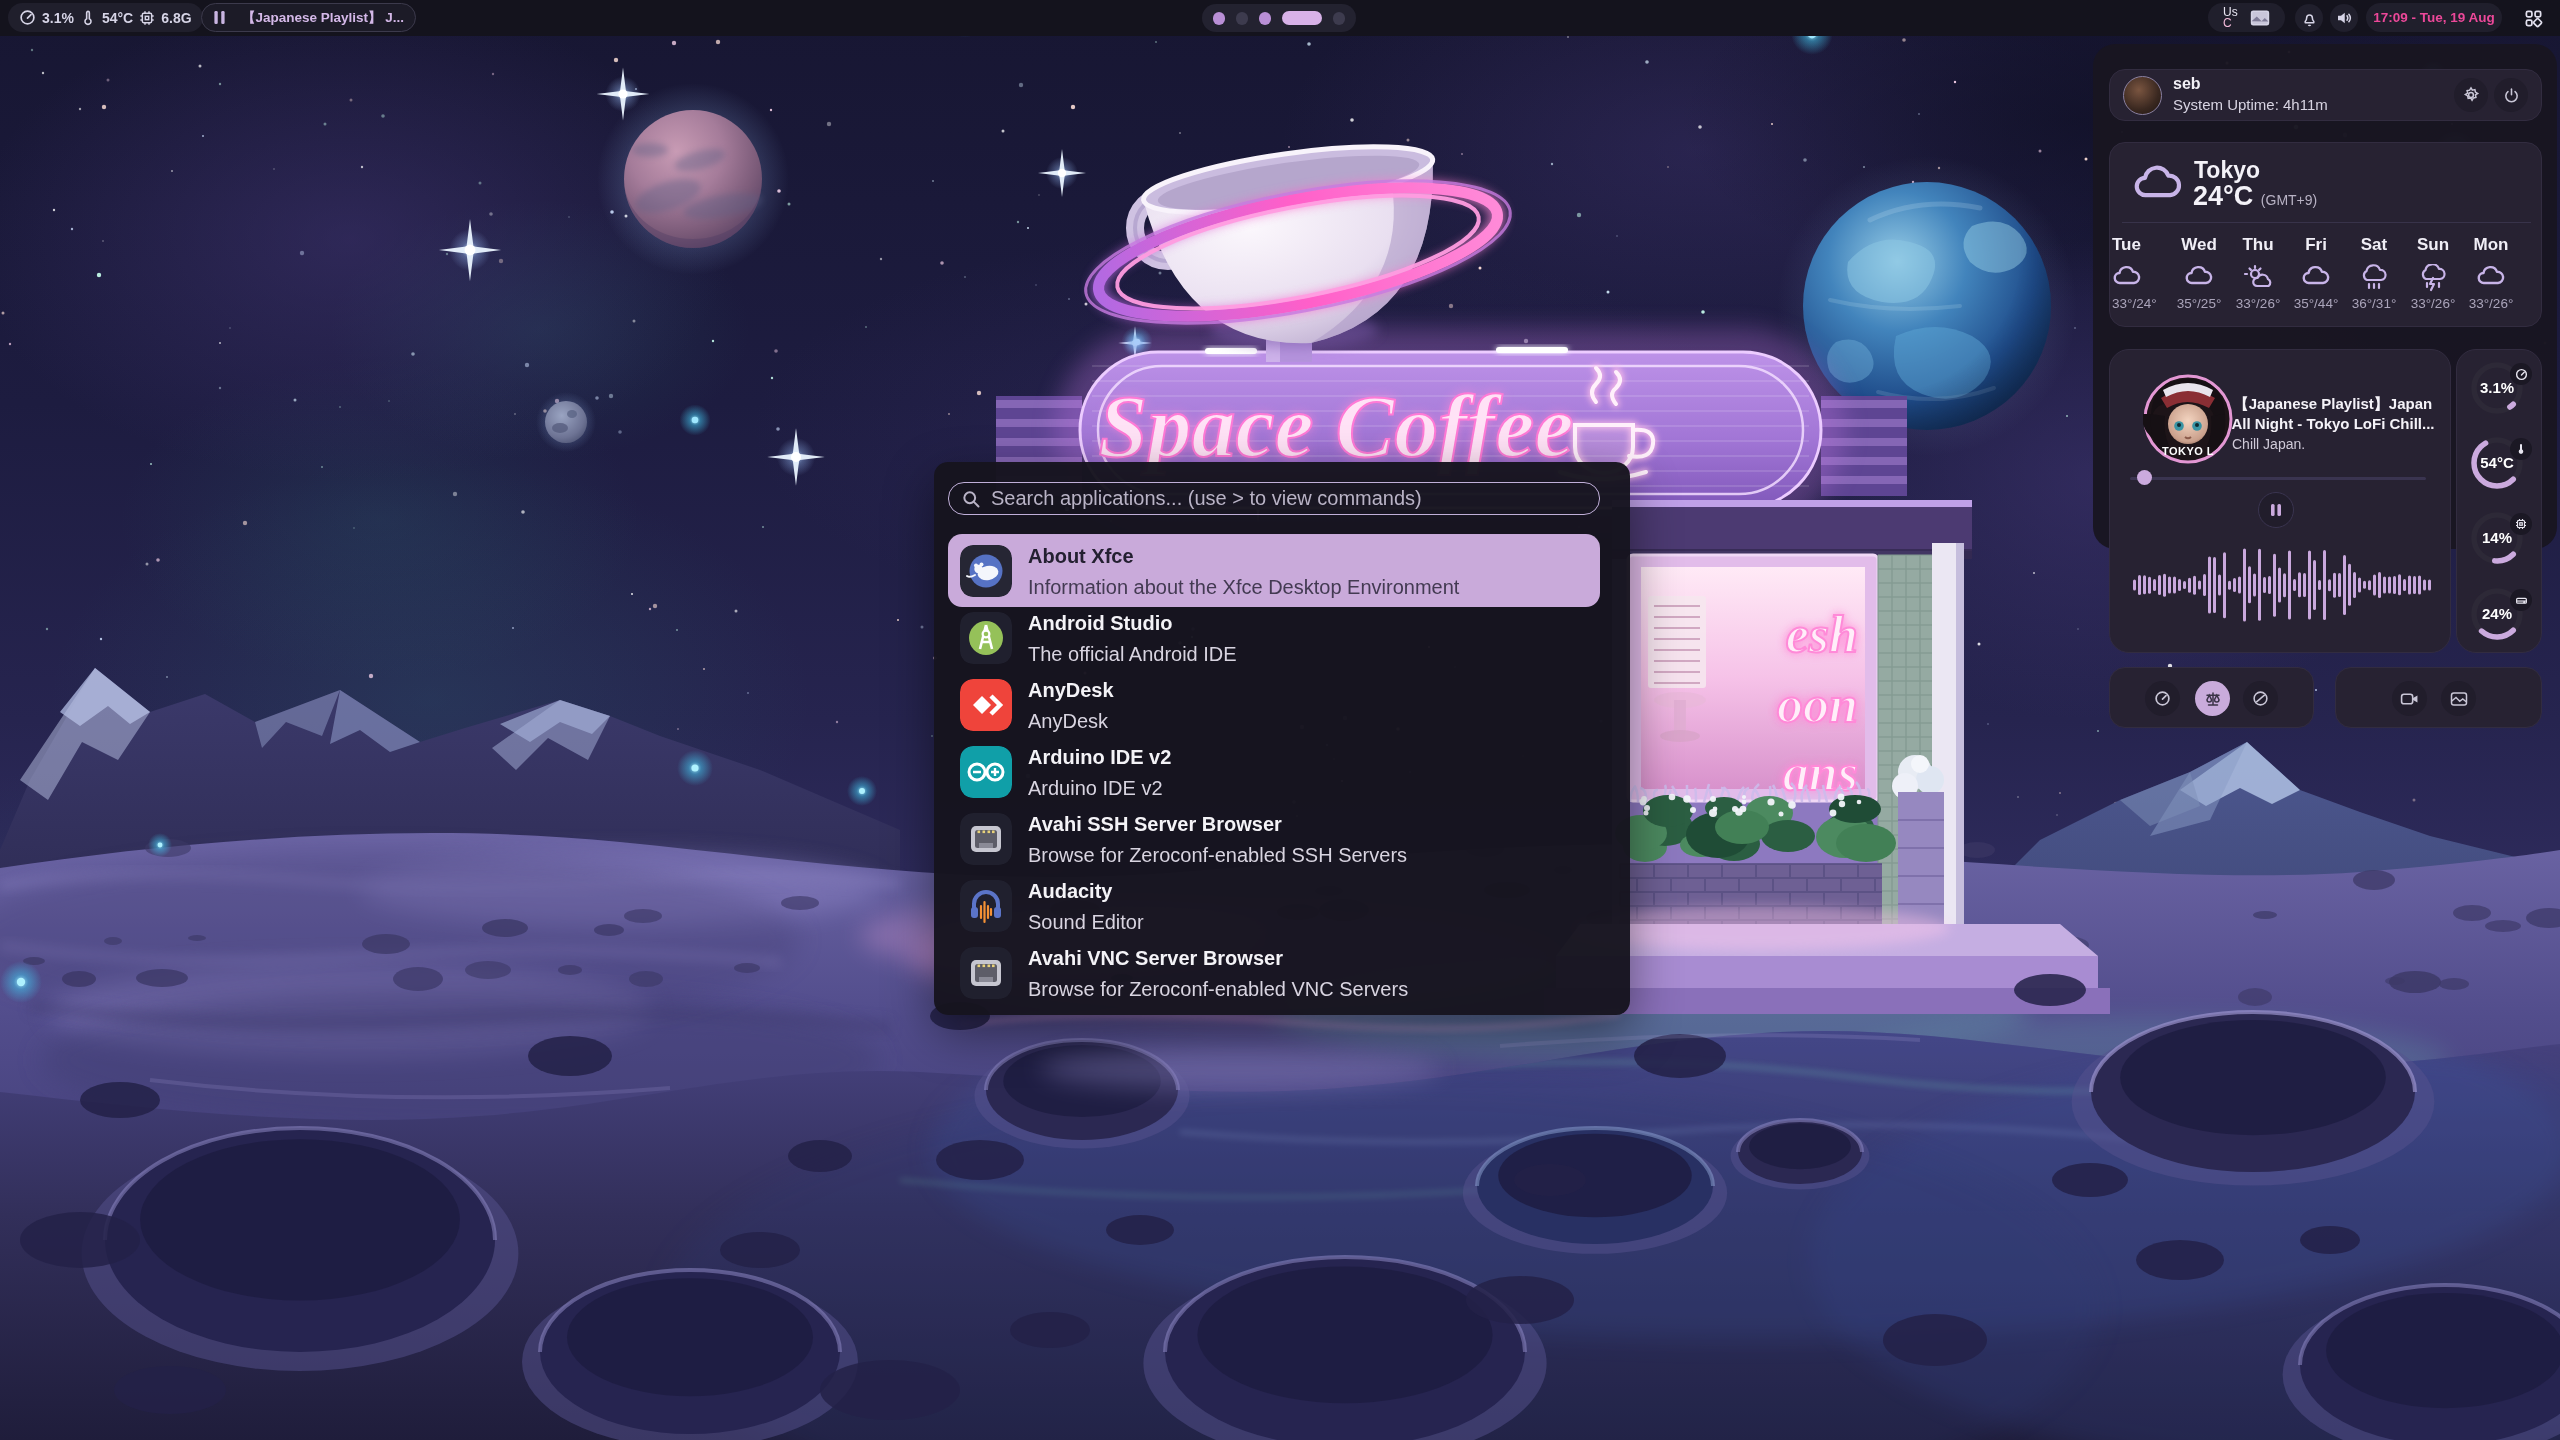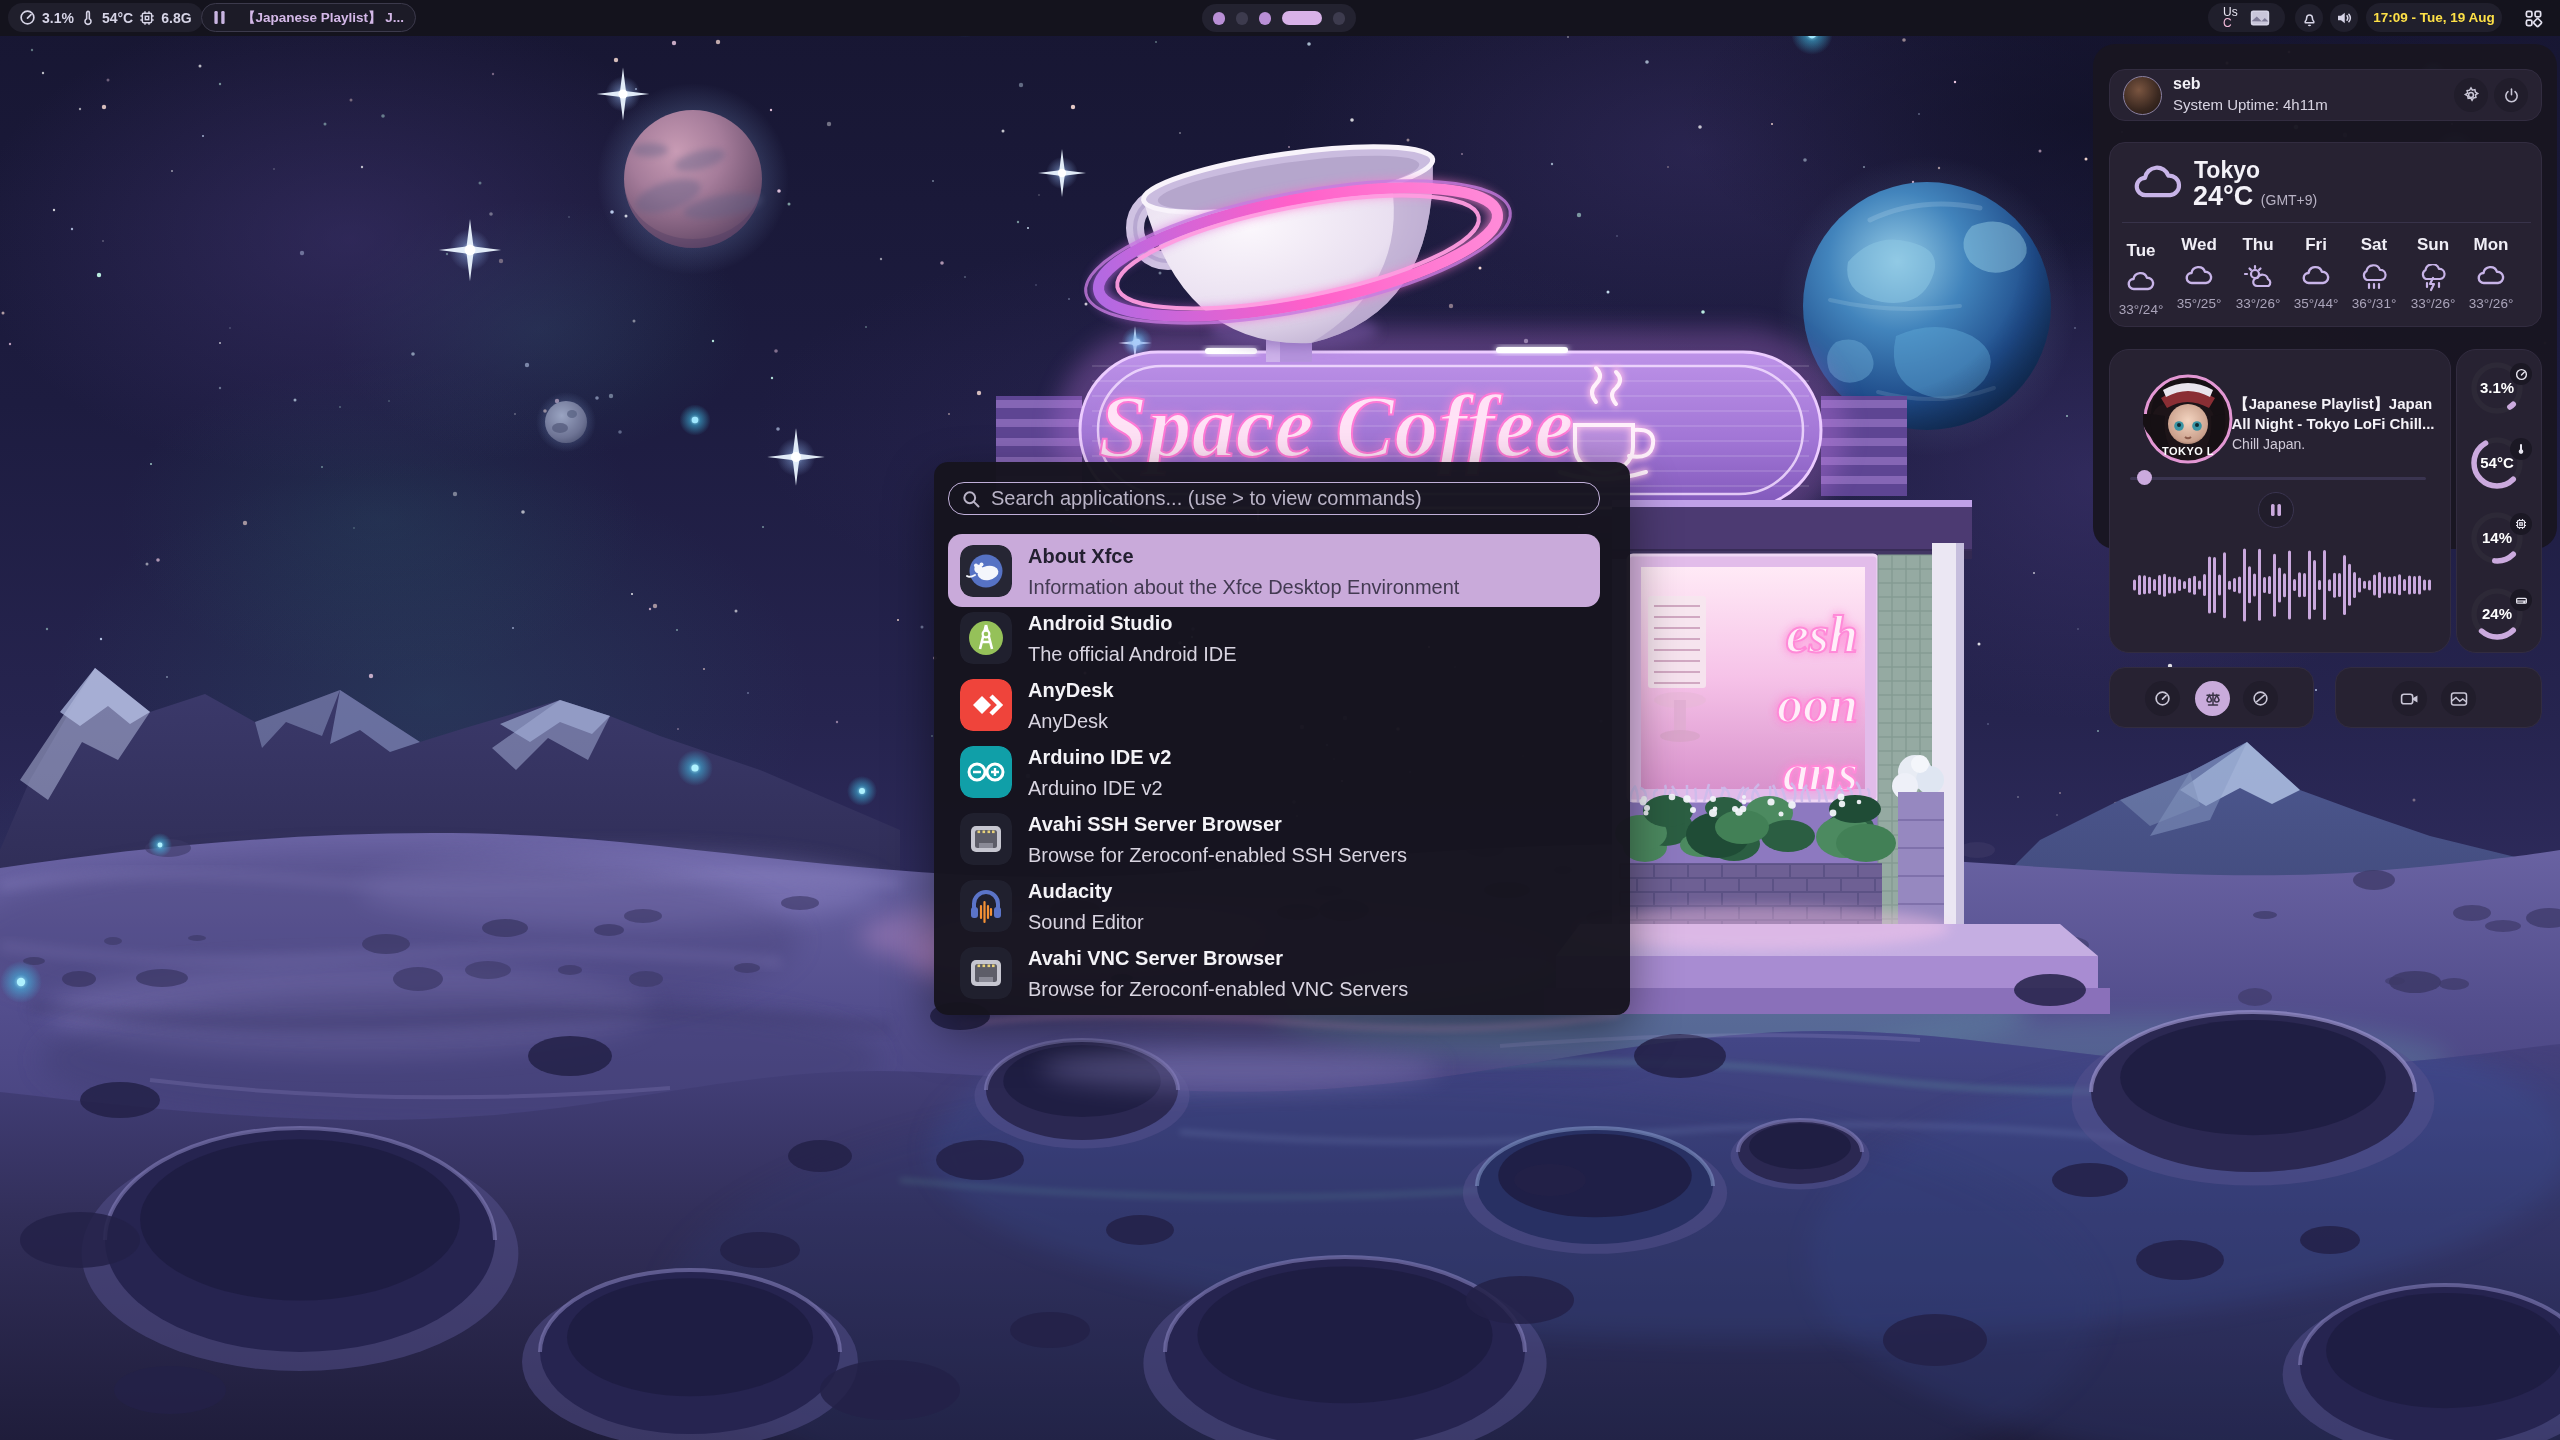--- a/index.html
+++ b/index.html
@@ -1001,21 +1001,21 @@
         <path d="M6 18 h12 v-2 c-1.5,-1 -2,-2.5 -2,-5 a4,4 0 0 0 -8,0 c0,2.5 -0.5,4 -2,5 Z" stroke-linejoin="round"></path>
         <path d="M10.5 21 a1.8,1.8 0 0 0 3,0"></path>
       </svg>
     </div>
  <div class="rc" style="position:absolute;left:2330px;top:4px">
       <svg width="18" height="18" viewBox="0 0 24 24" fill="#d6d4e6">
         <path d="M4 9 h4 l5-4 v14 l-5-4 H4 Z"></path>
         <path d="M16 9 a5,5 0 0 1 0,6 M18.5 7 a8,8 0 0 1 0,10" stroke="#d6d4e6" stroke-width="2" fill="none" stroke-linecap="round"></path>
       </svg>
     </div>
- <div class="pill" style="position:absolute;left:2366px;top:3px;width:136px;justify-content:center;color:#fde047;font-size:13.5px;padding:0 6px">17:09 - Tue, 19 Aug</div>
+ <div class="pill" style="position:absolute;left:2366px;top:3px;width:136px;justify-content:center;color:#ec4899;font-size:13.5px;padding:0 6px">17:09 - Tue, 19 Aug</div>
  <div style="position:absolute;left:2524px;top:9px"><svg width="19" height="19" viewBox="0 0 24 24" fill="none" stroke="#e2e0ee" stroke-width="2.2">
         <rect x="3" y="3" width="7" height="7" rx="2"></rect>
         <rect x="14" y="3" width="7" height="7" rx="2"></rect>
         <rect x="3" y="14" width="7" height="7" rx="2"></rect>
         <rect x="13.2" y="13.2" width="8" height="8" rx="2" transform="rotate(45 17.2 17.2)"></rect>
       </svg></div>
 </div>
 <div id="launch">
     <div id="sbox">
       <svg width="20" height="20" viewBox="0 0 24 24" fill="none" stroke="#b9b3c6" stroke-width="2.4">
@@ -1150,21 +1150,21 @@
       </div>
  </div>
  <div class="card" style="left:16px;top:98px;width:433px;height:185px">
    <div style="position:absolute;left:22px;top:19px"><svg width="52" height="42" viewBox="0 0 30 24" fill="none" stroke="#c8b4e8" stroke-width="2.4" stroke-linejoin="round">
           <path d="M8 19 a5,5 0 0 1 -0.5,-10 a7,7 0 0 1 13.5,-1.2 a5.4,5.4 0 0 1 1,11.2 Z"></path>
         </svg></div>
    <div style="position:absolute;left:84px;top:14px;font-size:23px;font-weight:700;color:#f4f2f8">Tokyo</div>
    <div style="position:absolute;left:83px;top:38px;font-size:27px;font-weight:700;color:#f4f2f8">24°C <span style="font-size:14px;font-weight:400;color:#b8b2c4">(GMT+9)</span></div>
    <div style="position:absolute;left:12px;top:79px;width:409px;height:1px;background:#38334a"></div>
    <div style="position:absolute;left:0;top:92px;width:433px;height:90px">
-        <div style="position:absolute;left:2px;top:6px;width:58px;text-align:center">
+        <div style="position:absolute;left:2px;top:0;width:58px;text-align:left">
           <div style="font-size:17px;font-weight:700;color:#f0eef6">Tue</div>
           <div style="margin-top:9px;height:30px"><svg width="30" height="24" viewBox="0 0 30 24" fill="none" stroke="#c8b4e8" stroke-width="2.4" stroke-linejoin="round">
               <path d="M8 19 a5,5 0 0 1 -0.5,-10 a7,7 0 0 1 13.5,-1.2 a5.4,5.4 0 0 1 1,11.2 Z"></path>
             </svg></div>
           <div style="font-size:13.5px;color:#aaa4ba;margin-top:2px">33°/24°</div>
         </div>
         <div style="position:absolute;left:60px;top:0;width:58px;text-align:center">
           <div style="font-size:17px;font-weight:700;color:#f0eef6">Wed</div>
           <div style="margin-top:9px;height:30px"><svg width="30" height="24" viewBox="0 0 30 24" fill="none" stroke="#c8b4e8" stroke-width="2.4" stroke-linejoin="round">
               <path d="M8 19 a5,5 0 0 1 -0.5,-10 a7,7 0 0 1 13.5,-1.2 a5.4,5.4 0 0 1 1,11.2 Z"></path>

